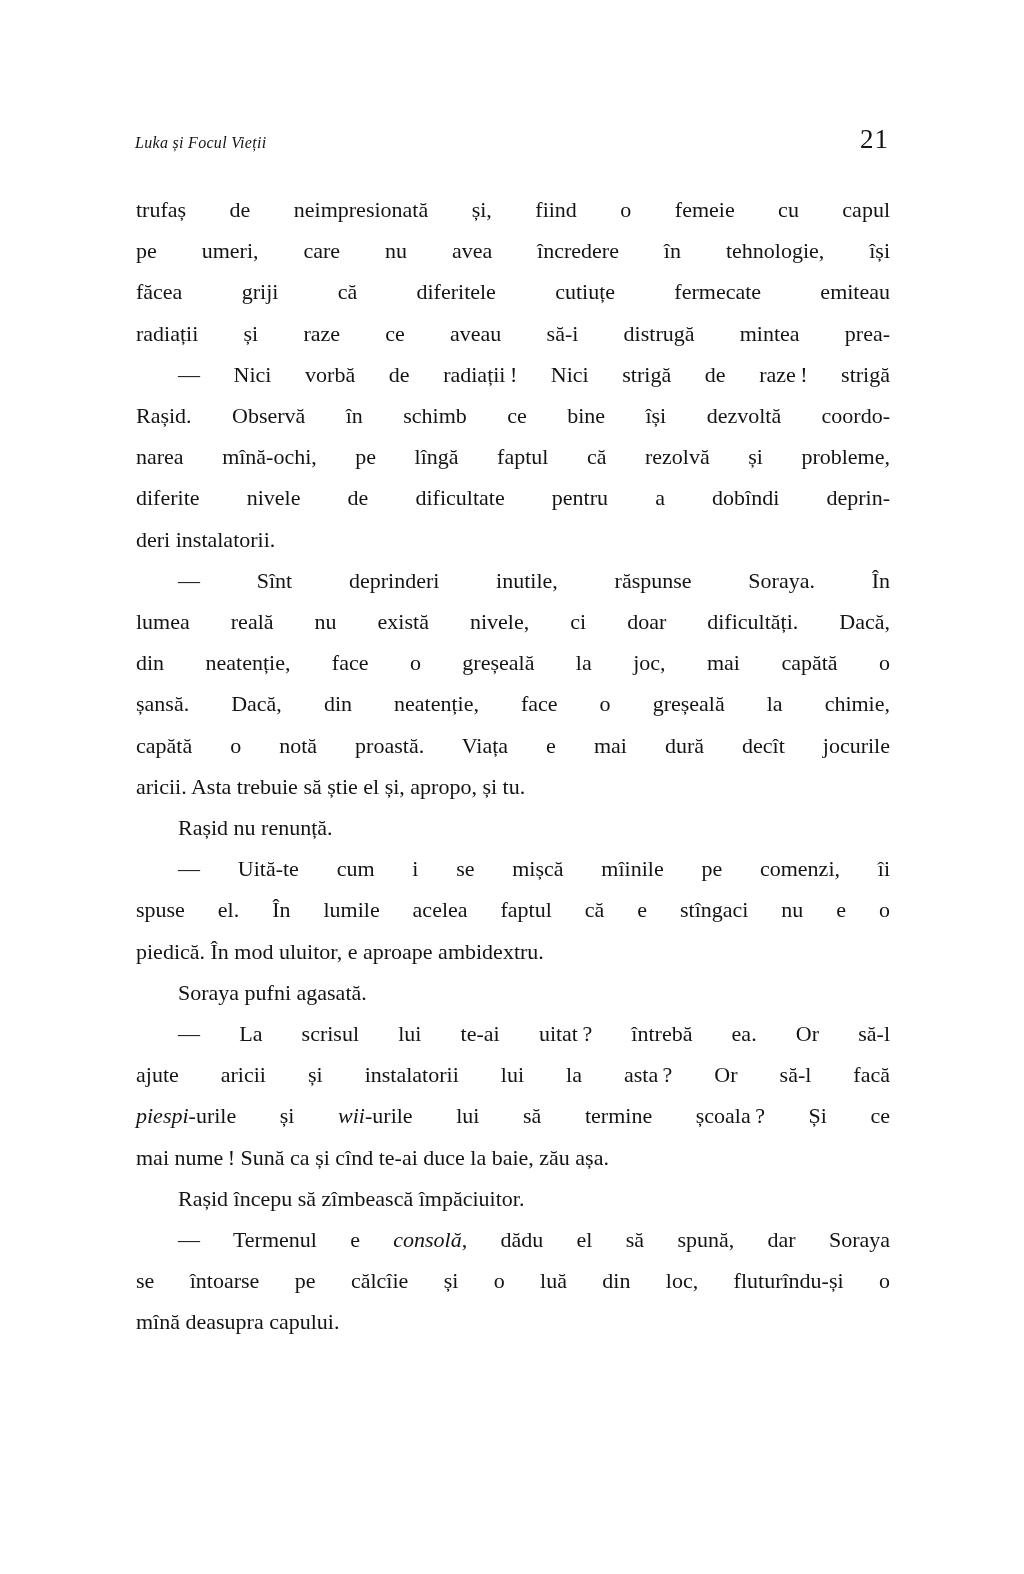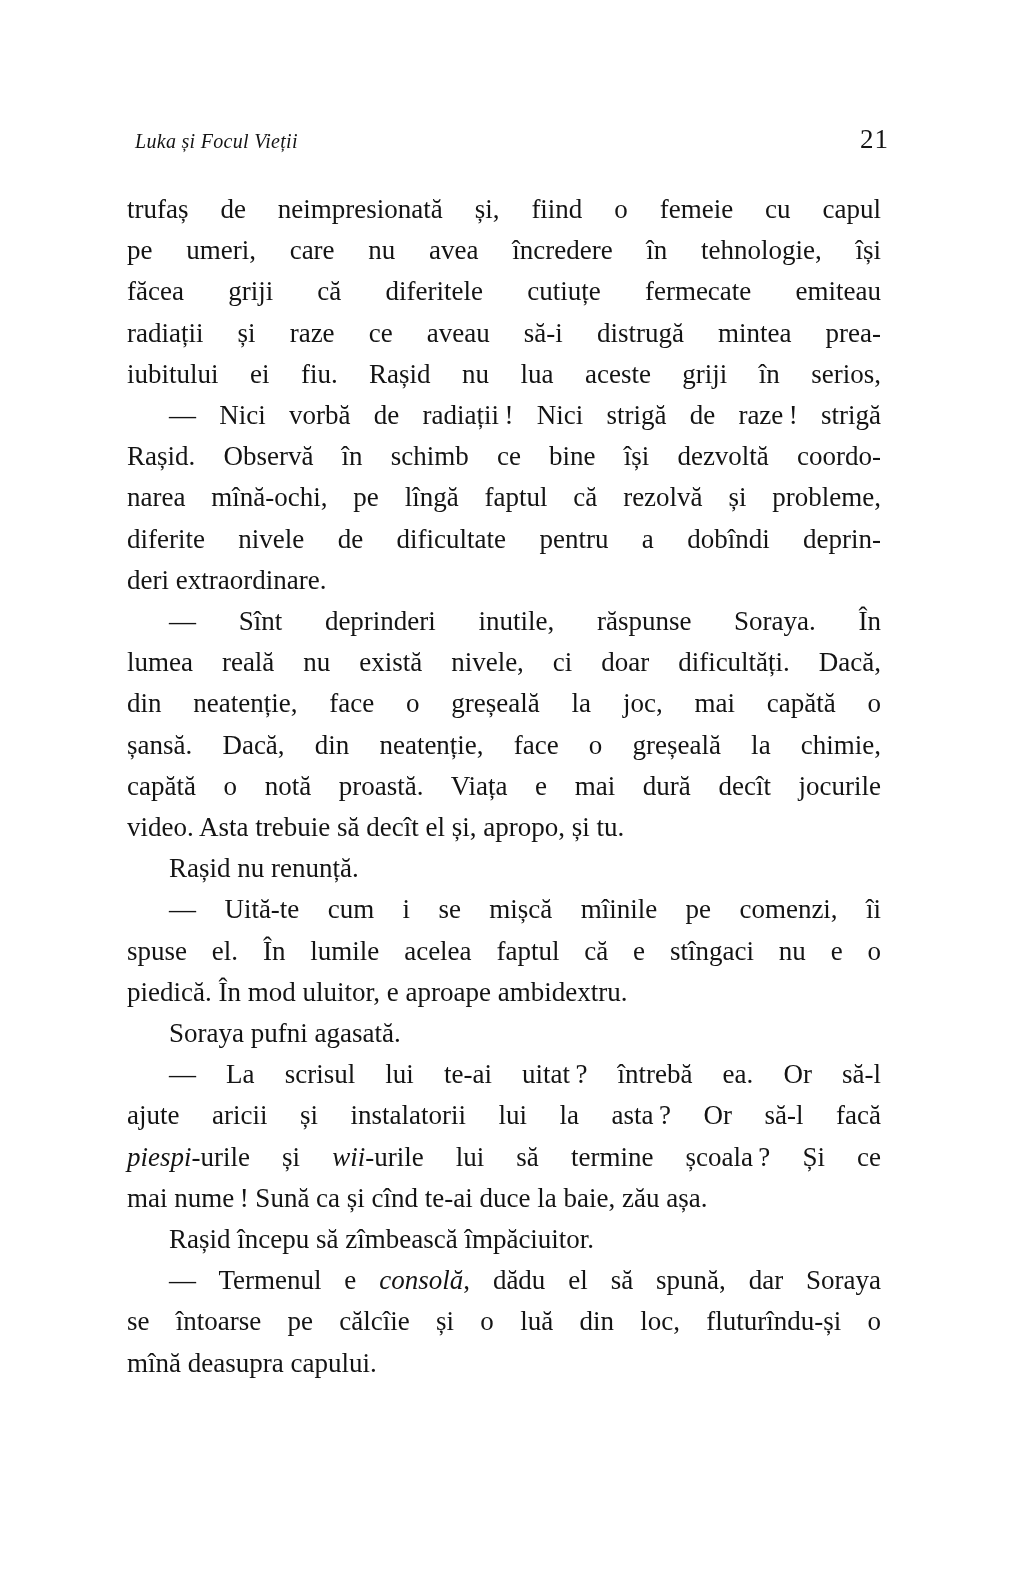--- a/index.html
+++ b/index.html
@@ -16,33 +16,33 @@
     position: absolute;
     left: 135px;
     top: 124px;
     width: 754px;
     display: flex;
     justify-content: space-between;
     align-items: baseline;
   }
   .book-title {
     font-style: italic;
-    font-size: 20px;
+    font-size: 16px;
     letter-spacing: 0.3px;
   }
   .page-number {
     font-size: 27px;
     letter-spacing: 1px;
   }
   .text-block {
     position: absolute;
-    left: 127px;
+    left: 136px;
     top: 189px;
     width: 754px;
-    font-size: 27px;
+    font-size: 22px;
     line-height: 41.2px;
   }
   .line {
     text-align: justify;
     text-align-last: justify;
     white-space: normal;
   }
   .line.last { text-align-last: left; }
   .line.indent { padding-left: 42px; }
   .line em { }
@@ -53,32 +53,31 @@
 <div class="page">
   <div class="running-header">
     <span class="book-title">Luka și Focul Vieții</span>
     <span class="page-number">21</span>
   </div>
   <div class="text-block">
       <div class="line">trufaș de neimpresionată și, fiind o femeie cu capul</div>
       <div class="line">pe umeri, care nu avea încredere în tehnologie, își</div>
       <div class="line">făcea griji că diferitele cutiuțe fermecate emiteau</div>
       <div class="line">radiații și raze ce aveau să-i distrugă mintea prea-</div>
-      <div class="line">iubitului ei fiu. Rașid nu lua aceste griji în serios,</div>
       <div class="line indent">— Nici vorbă de radiații ! Nici strigă de raze ! strigă</div>
       <div class="line">Rașid. Observă în schimb ce bine își dezvoltă coordo-</div>
       <div class="line">narea mînă-ochi, pe lîngă faptul că rezolvă și probleme,</div>
       <div class="line">diferite nivele de dificultate pentru a dobîndi deprin-</div>
-      <div class="line last">deri extraordinare.</div>
+      <div class="line last">deri instalatorii.</div>
       <div class="line indent">— Sînt deprinderi inutile, răspunse Soraya. În</div>
       <div class="line">lumea reală nu există nivele, ci doar dificultăți. Dacă,</div>
       <div class="line">din neatenție, face o greșeală la joc, mai capătă o</div>
       <div class="line">șansă. Dacă, din neatenție, face o greșeală la chimie,</div>
       <div class="line">capătă o notă proastă. Viața e mai dură decît jocurile</div>
-      <div class="line last">video. Asta trebuie să decît el și, apropo, și tu.</div>
+      <div class="line last">aricii. Asta trebuie să știe el și, apropo, și tu.</div>
       <div class="line indent last">Rașid nu renunță.</div>
       <div class="line indent">— Uită-te cum i se mișcă mîinile pe comenzi, îi</div>
       <div class="line">spuse el. În lumile acelea faptul că e stîngaci nu e o</div>
       <div class="line last">piedică. În mod uluitor, e aproape ambidextru.</div>
       <div class="line indent last">Soraya pufni agasată.</div>
       <div class="line indent">— La scrisul lui te-ai uitat ? întrebă ea. Or să-l</div>
       <div class="line">ajute aricii și instalatorii lui la asta ? Or să-l facă</div>
       <div class="line"><em>piespi</em><span>-urile și </span><em>wii</em><span>-urile lui să termine școala ? Și ce</span></div>
       <div class="line last">mai nume ! Sună ca și cînd te-ai duce la baie, zău așa.</div>
       <div class="line indent last">Rașid începu să zîmbească împăciuitor.</div>

